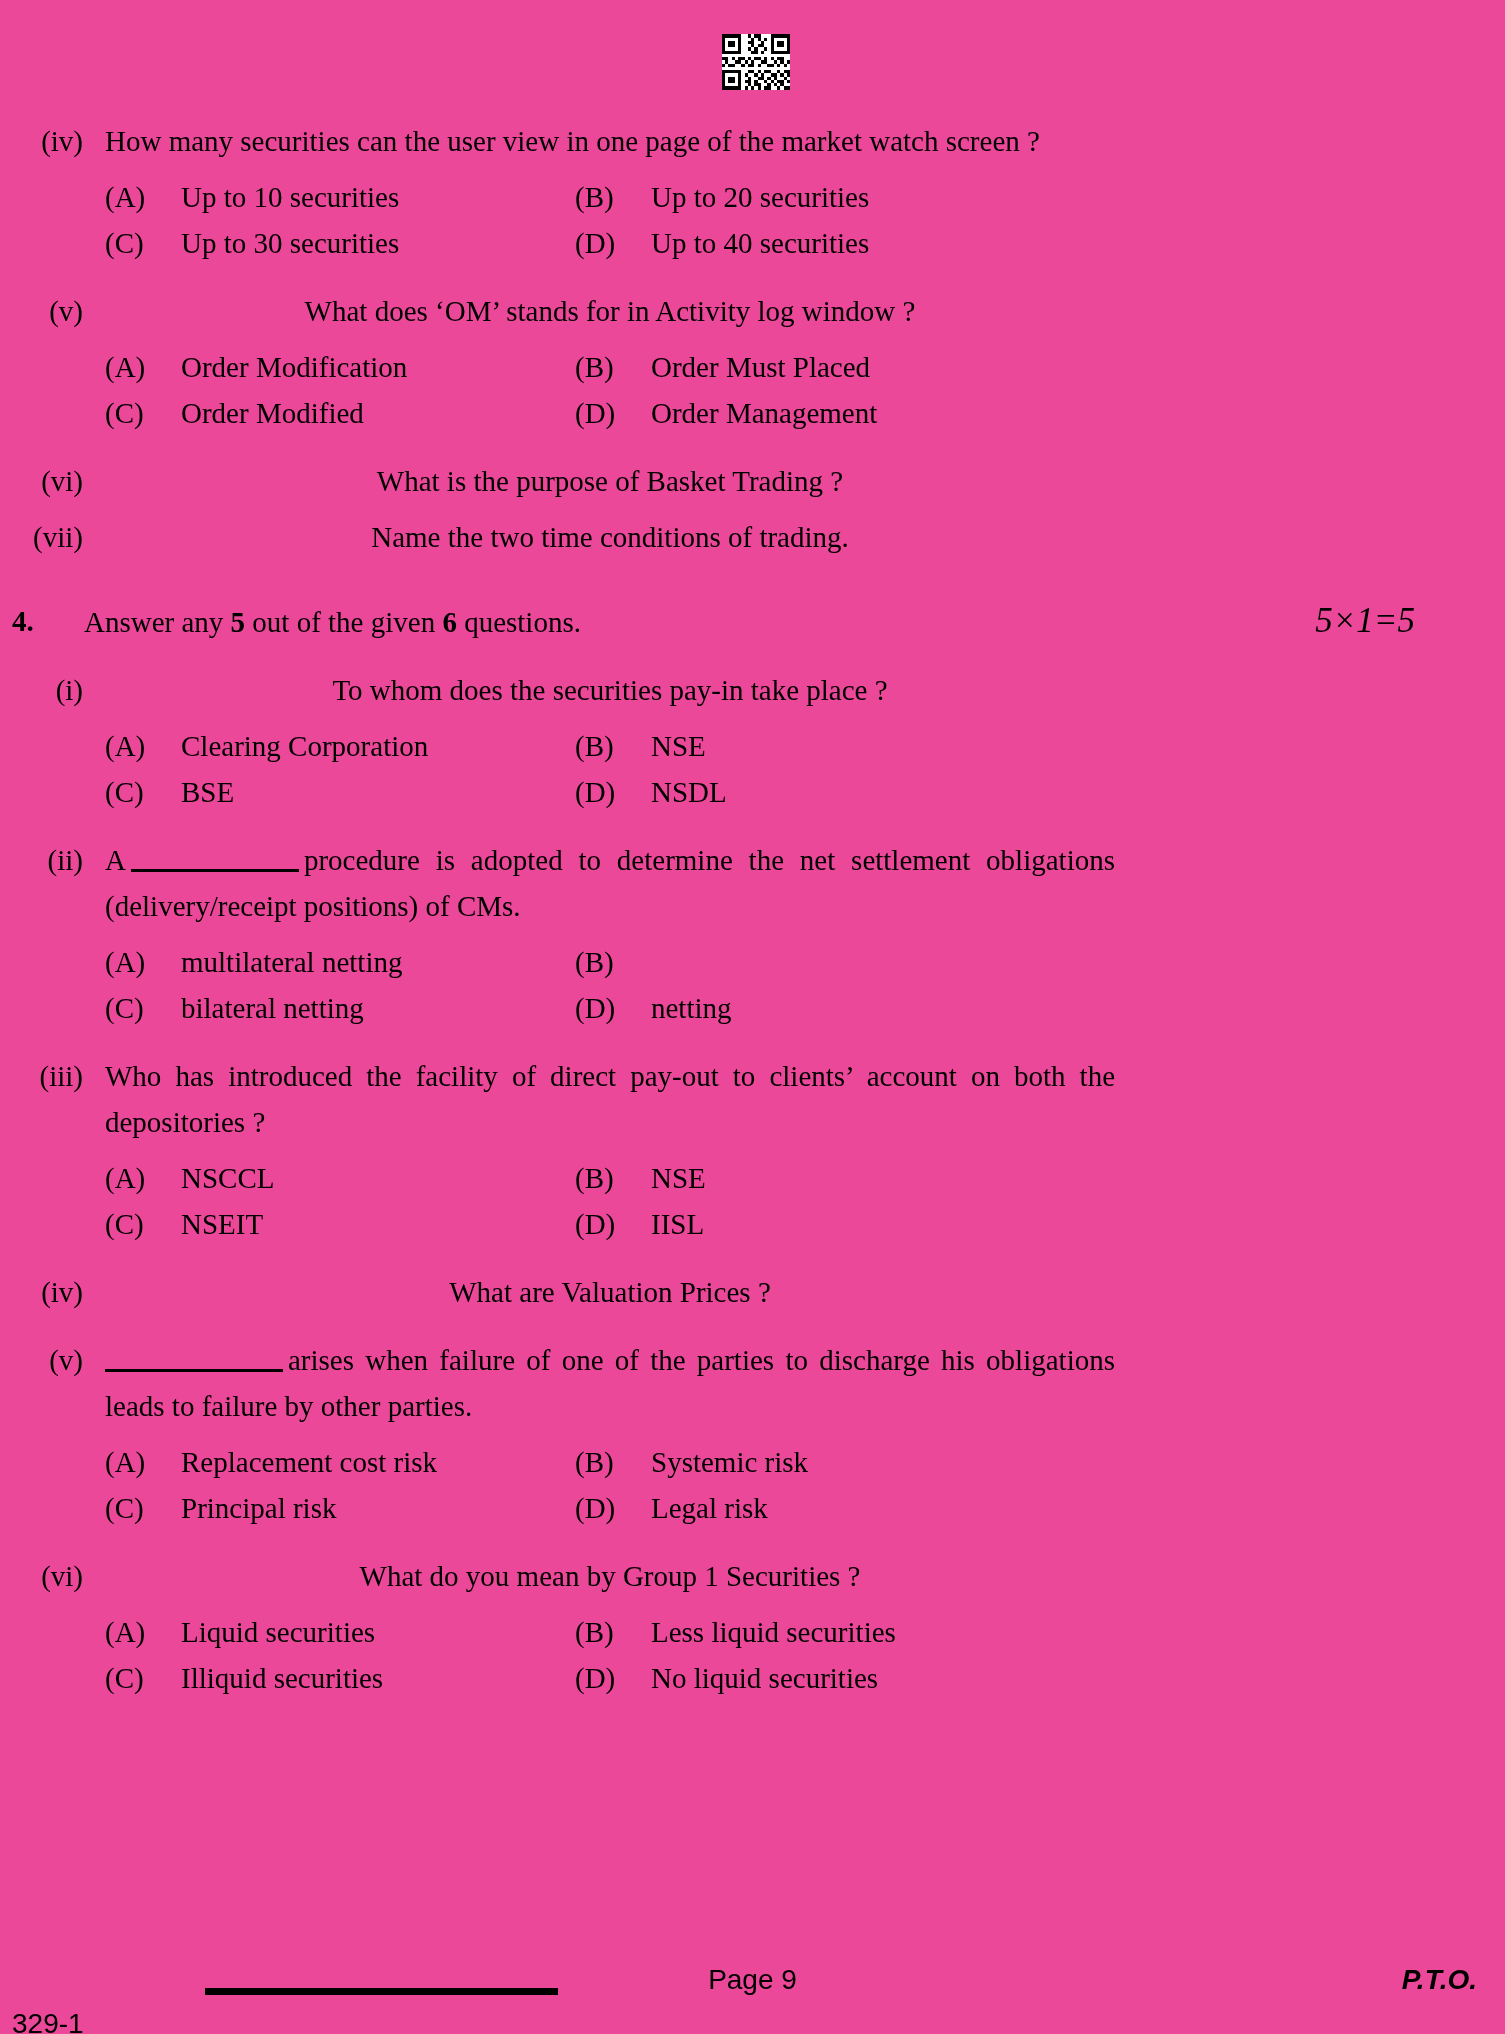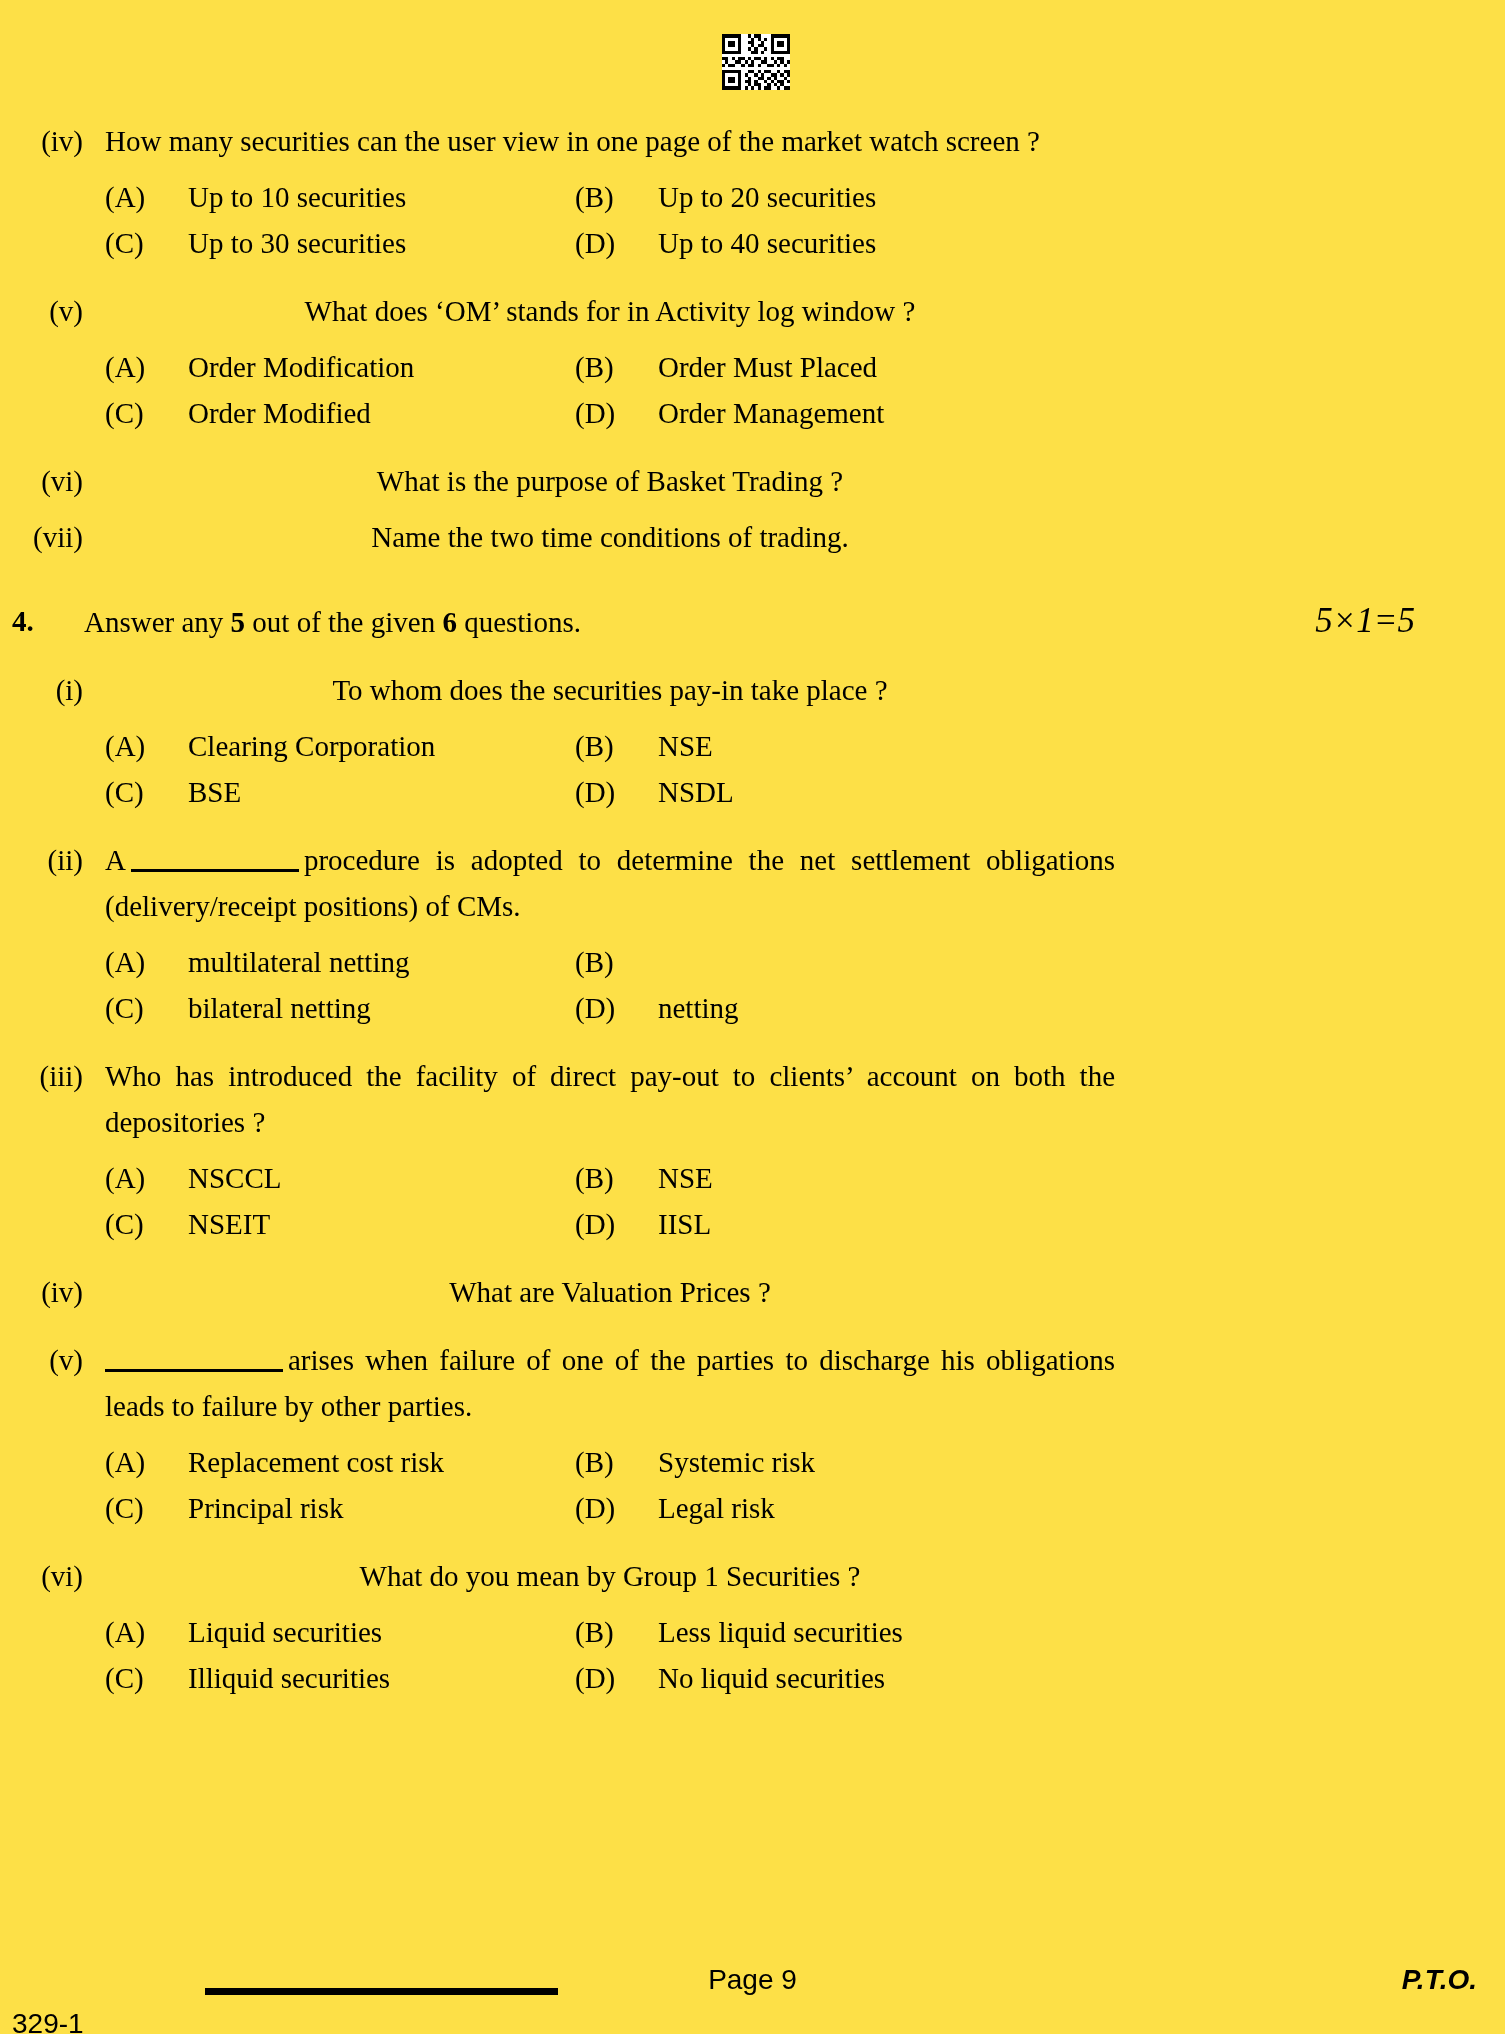--- a/index.html
+++ b/index.html
@@ -8,21 +8,21 @@
     background: #ffffff;
   }
   body {
     font-family: "Liberation Serif", "DejaVu Serif", serif;
     color: #000000;
   }
   .page {
     position: relative;
     width: 1505px;
     height: 2034px;
-    background: #fde047;
+    background: #ec4899;
     overflow: hidden;
     box-sizing: border-box;
   }
 
   
   .qr-wrap {
     position: absolute;
     left: 722px;
     top: 34px;
     width: 68px;
@@ -110,21 +110,21 @@
   .opt {
     display: flex;
     align-items: baseline;
   }
   .opt.col-a { width: 470px; flex: 0 0 470px; }
   .opt.col-b { flex: 1 1 auto; }
   .opt-label {
     width: 76px;
     flex: 0 0 76px;
   }
-  .opt-text { flex: 1 1 auto; margin-left: 7px; }
+  .opt-text { flex: 1 1 auto; }
 
   
   .gap-sm { height: 10px; }
   .gap-md { height: 22px; }
 
   
   .blank {
     display: inline-block;
     border-bottom: 3px solid #000;
     width: 168px;

